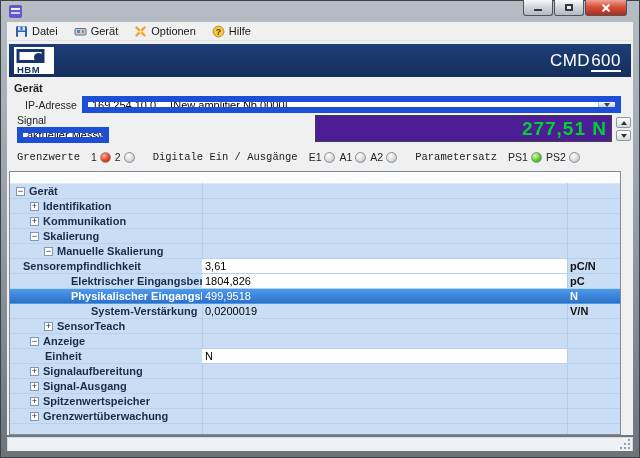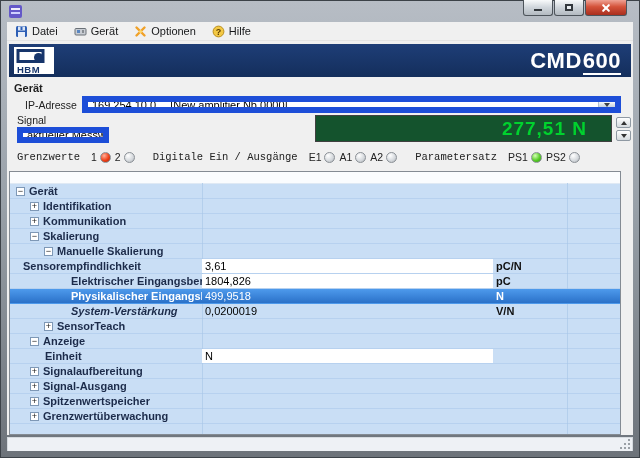--- a/index.html
+++ b/index.html
@@ -24,39 +24,39 @@
   .glyph-x i:last-child{transform:rotate(-45deg);}
   
   .menubar{height:18px;background:#f0f0f0;border-bottom:1px solid #e4e4e4;display:flex;align-items:center;
     gap:4px;padding:0 4px;flex:none;}
   .menu-item{display:flex;align-items:flex-start;gap:4px;padding:1px 8px 1px 4px;font-size:11px;color:#17181a;cursor:default;}
   
   .client{flex:1;background:#f0f0f0;display:flex;flex-direction:column;overflow:hidden;}
   .banner{height:33px;flex:none;background:linear-gradient(#1e3e77,#142e5c);margin:3px 2px 0;
     display:flex;align-items:center;justify-content:space-between;padding:0 10px 0 5px;}
   .hbm-box{width:40px;height:27px;background:#fff;display:flex;align-items:flex-end;justify-content:center;}
-  .cmd-logo{color:#fff;font-weight:bold;font-size:22px;letter-spacing:.5px;white-space:nowrap;}
+  .cmd-logo{color:#fff;font-weight:normal;font-size:17px;letter-spacing:.5px;white-space:nowrap;}
   .cmd-num{border-bottom:2px solid #fff;margin-left:1px;}
   .h-section{font-size:11px;font-weight:bold;color:#1e1e1e;margin:5px 0 1px 7px;flex:none;}
   .ip-row{display:flex;align-items:center;margin:1px 12px 0 18px;gap:5px;flex:none;}
   .ip-label{font-size:10.5px;color:#222;white-space:nowrap;}
   .combo{height:17px;background:#fff;border:6px solid #1d4ed8;display:flex;align-items:center;
     font-size:11px;flex:1;box-sizing:border-box;overflow:hidden;}
   .combo-text{margin-left:4px;white-space:nowrap;color:#000;}
   .combo-text2{margin-left:14px;white-space:nowrap;color:#000;}
   .combo-arrow{margin-left:auto;width:16px;align-self:stretch;flex:none;
     background:linear-gradient(#f5f8fb,#dde4eb 50%,#c9d3dd);border-left:1px solid #b3c0cd;
     display:flex;align-items:center;justify-content:center;}
   .tri-down{width:0;height:0;border-left:3.5px solid transparent;border-right:3.5px solid transparent;border-top:4px solid #3a4045;}
   .mess-block{position:relative;height:31px;margin:1px 12px 0 10px;flex:none;}
   .signal-label{font-size:10.5px;color:#222;}
   .signal-combo{width:92px;flex:none;height:16px;margin-top:1px;}
-  .display{position:absolute;left:298px;top:1px;width:297px;height:27px;background:#14532d;
+  .display{position:absolute;left:298px;top:1px;width:297px;height:27px;background:#4c1d95;
     border:1px solid #404040;box-sizing:border-box;display:flex;align-items:center;justify-content:flex-end;
-    padding-right:24px;font-size:19px;font-weight:bold;color:#00d22e;letter-spacing:1px;}
+    padding-right:4px;font-size:19px;font-weight:bold;color:#00d22e;letter-spacing:1px;}
   .spinner{position:absolute;left:599px;top:3px;display:flex;flex-direction:column;gap:2px;}
   .spin-btn{width:15px;height:11px;border:1px solid #8f99a3;border-radius:2px;box-sizing:border-box;
     background:linear-gradient(#ffffff,#d5dade);display:flex;align-items:center;justify-content:center;}
   .tri-up-s{width:0;height:0;border-left:3px solid transparent;border-right:3px solid transparent;border-bottom:4px solid #333;}
   .tri-dn-s{width:0;height:0;border-left:3px solid transparent;border-right:3px solid transparent;border-top:4px solid #333;}
   
   .status-row{display:flex;align-items:center;margin:5px 0 0 10px;font-size:10.5px;color:#222;flex:none;height:14px;}
   .sgroup{margin-right:7px;margin-left:18px;white-space:nowrap;font-family:Liberation Mono, monospace;}
   .sgroup:first-child{margin-left:0;}
   .led-label{margin:0 3px 0 4px;white-space:nowrap;}
@@ -70,21 +70,21 @@
   .vline{position:absolute;top:11px;bottom:0;width:1px;background:#b4cfec;z-index:0;}
   .vline.v1{left:192px;}
   .vline.v2{left:557px;}
   .tree-rows{position:relative;z-index:1;}
   .trow{display:flex;height:14px;align-items:stretch;border-bottom:1px solid rgba(168,199,234,.55);}
   .tlabel{width:192px;flex:none;box-sizing:border-box;display:flex;align-items:center;overflow:hidden;
     white-space:nowrap;font-weight:bold;font-size:11px;color:#1c2b4a;}
   .glyph{width:9px;height:9px;box-sizing:border-box;border:1px solid #7e98b6;background:#fff;color:#222;
     font-size:9px;line-height:6px;text-align:center;margin-right:4px;flex:none;font-weight:normal;cursor:default;}
   .gspacer{width:13px;flex:none;}
-  .tvalue{width:291px;flex:none;box-sizing:border-box;display:flex;align-items:center;padding-left:3px;
+  .tvalue{width:365px;flex:none;box-sizing:border-box;display:flex;align-items:center;padding-left:3px;
     font-size:11px;color:#000;overflow:hidden;white-space:nowrap;}
   .tvalue.field{background:#fff;}
   .tunit{flex:1;display:flex;align-items:center;font-size:11px;font-weight:bold;color:#101010;padding-left:3px;white-space:nowrap;}
   .trow.selected{background:linear-gradient(#4e9aec,#2b71c8);border-bottom-color:transparent;}
   .trow.selected .tlabel,.trow.selected .tvalue,.trow.selected .tunit{color:#fff;}
   
   .statusbar{height:13px;flex:none;background:#eef1f5;margin-top:2px;border:1px solid #d6dbe0;border-bottom:none;position:relative;}
   .grip{position:absolute;right:1px;bottom:1px;}
 </style>
 </head>
@@ -278,21 +278,21 @@
           </div>
           <div class="trow selected">
             <div class="tlabel" style="padding-left: 48px;">
               <span class="gspacer"></span>
               <span>Physikalischer Eingangsbereich</span>
             </div>
             <div class="tvalue">499,9518</div>
             <div class="tunit">N</div>
           </div>
           <div class="trow">
-            <div class="tlabel" style="padding-left: 48px; font-style: italic;">
+            <div class="tlabel" style="padding-left: 68px;">
               <span class="gspacer"></span>
               <span>System-Verstärkung</span>
             </div>
             <div class="tvalue">0,0200019</div>
             <div class="tunit">V/N</div>
           </div>
           <div class="trow">
             <div class="tlabel" style="padding-left: 34px;">
               <span class="glyph">+</span>
               <span>SensorTeach</span>

